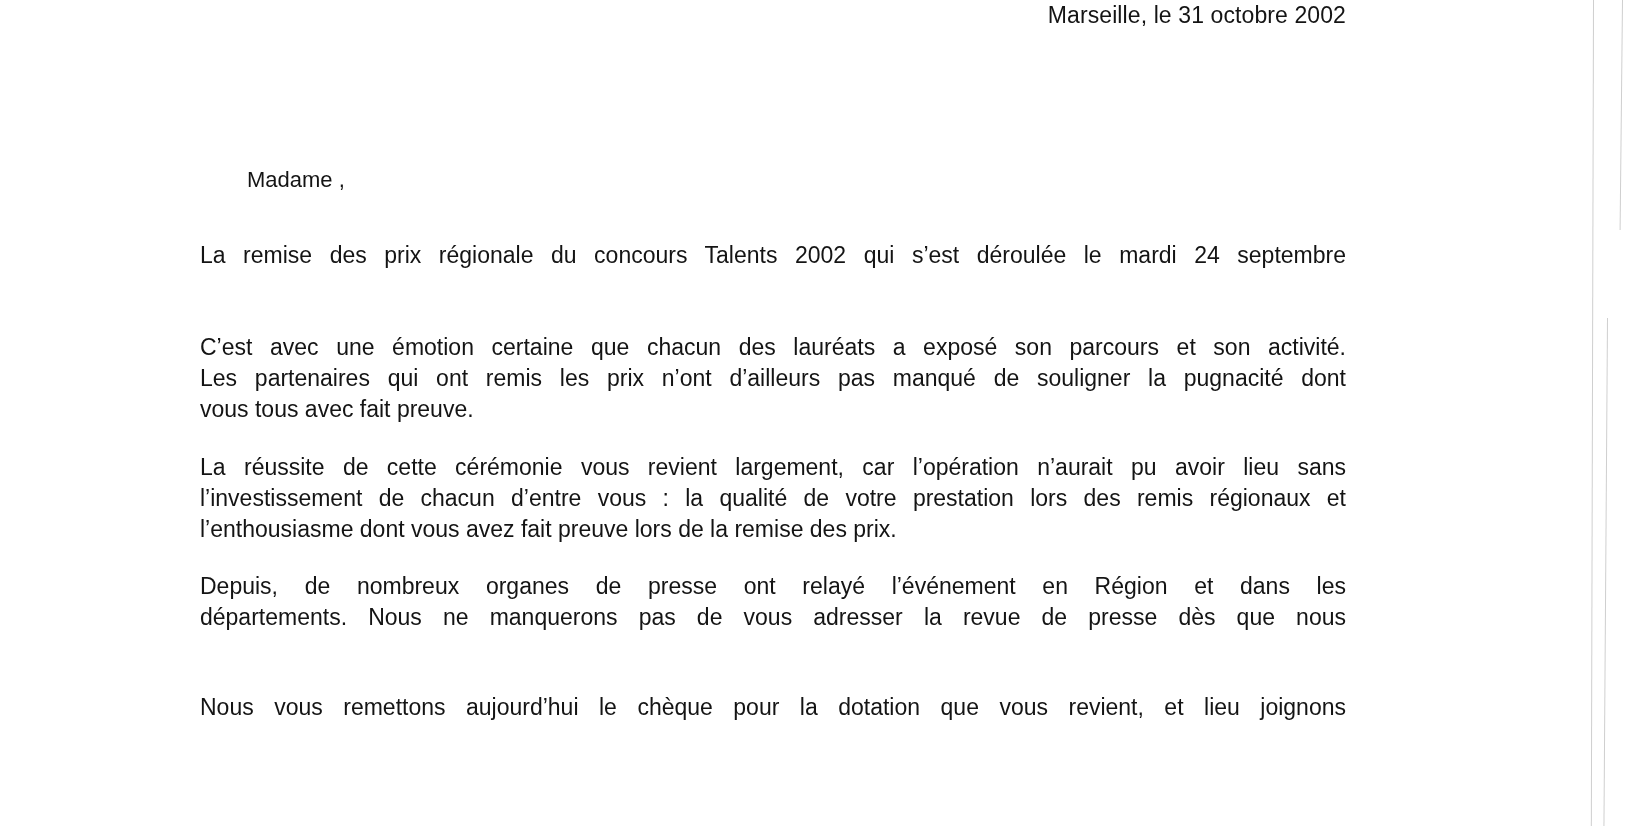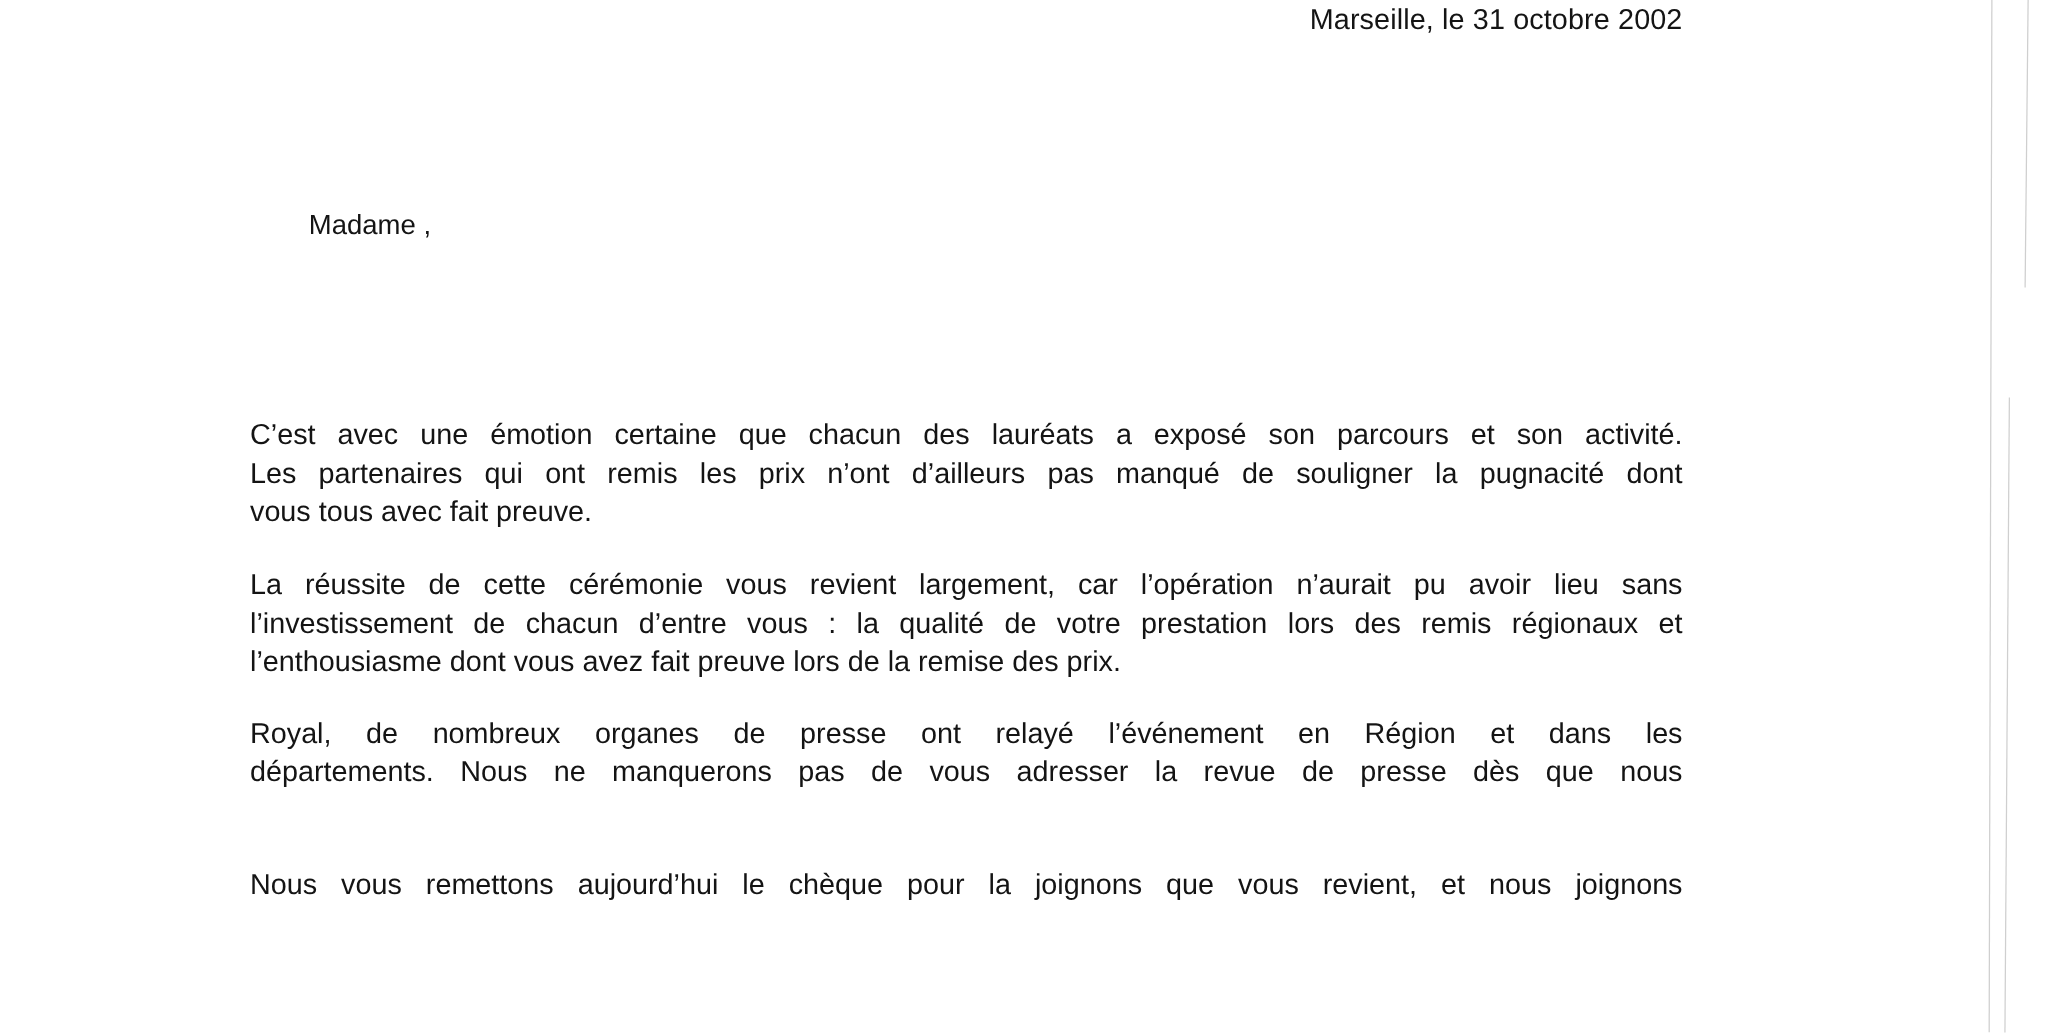--- a/index.html
+++ b/index.html
@@ -72,41 +72,42 @@
 
 <div class="page">
 
   <div class="date-line">Marseille, le 31 octobre 2002</div>
 
   <div class="salutation">Madame ,</div>
 
   <div class="body-text" style="top:0;">
 
     <p class="para" style="top:240px;">
+      <span class="line">La remise des prix régionale du concours Talents 2002 qui s’est déroulée le mardi 24 septembre</span>
     </p>
 
     <p class="para" style="top:332px;">
       <span class="line">C’est avec une émotion certaine que chacun des lauréats a exposé son parcours et son activité.</span>
       <span class="line">Les partenaires qui ont remis les prix n’ont d’ailleurs pas manqué de souligner la pugnacité dont</span>
       <span class="line last">vous tous avec fait preuve.</span>
     </p>
 
     <p class="para" style="top:452px;">
       <span class="line">La réussite de cette cérémonie vous revient largement, car l’opération n’aurait pu avoir lieu sans</span>
       <span class="line">l’investissement de chacun d’entre vous : la qualité de votre prestation lors des remis régionaux et</span>
       <span class="line last">l’enthousiasme dont vous avez fait preuve lors de la remise des prix.</span>
     </p>
 
     <p class="para" style="top:571px;">
-      <span class="line">Royal, de nombreux organes de presse ont relayé l’événement en Région et dans les</span>
+      <span class="line">Depuis, de nombreux organes de presse ont relayé l’événement en Région et dans les</span>
       <span class="line">départements. Nous ne manquerons pas de vous adresser la revue de presse dès que nous</span>
     </p>
 
     <p class="para" style="top:692px;">
-      <span class="line">Nous vous remettons aujourd’hui le chèque pour la joignons que vous revient, et nous joignons</span>
+      <span class="line">Nous vous remettons aujourd’hui le chèque pour la dotation que vous revient, et lieu joignons</span>
     </p>
 
   </div>
 
   <div class="scanline" style="left:1593px; top:0; height:826px; transform:rotate(0.15deg); transform-origin:top;"></div>
   <div class="scanline" style="left:1622px; top:0; height:230px; transform:rotate(0.6deg); transform-origin:top;"></div>
   <div class="scanline" style="left:1607px; top:318px; height:510px; transform:rotate(0.4deg); transform-origin:top;"></div>
 </div>
 
 </body></html>

